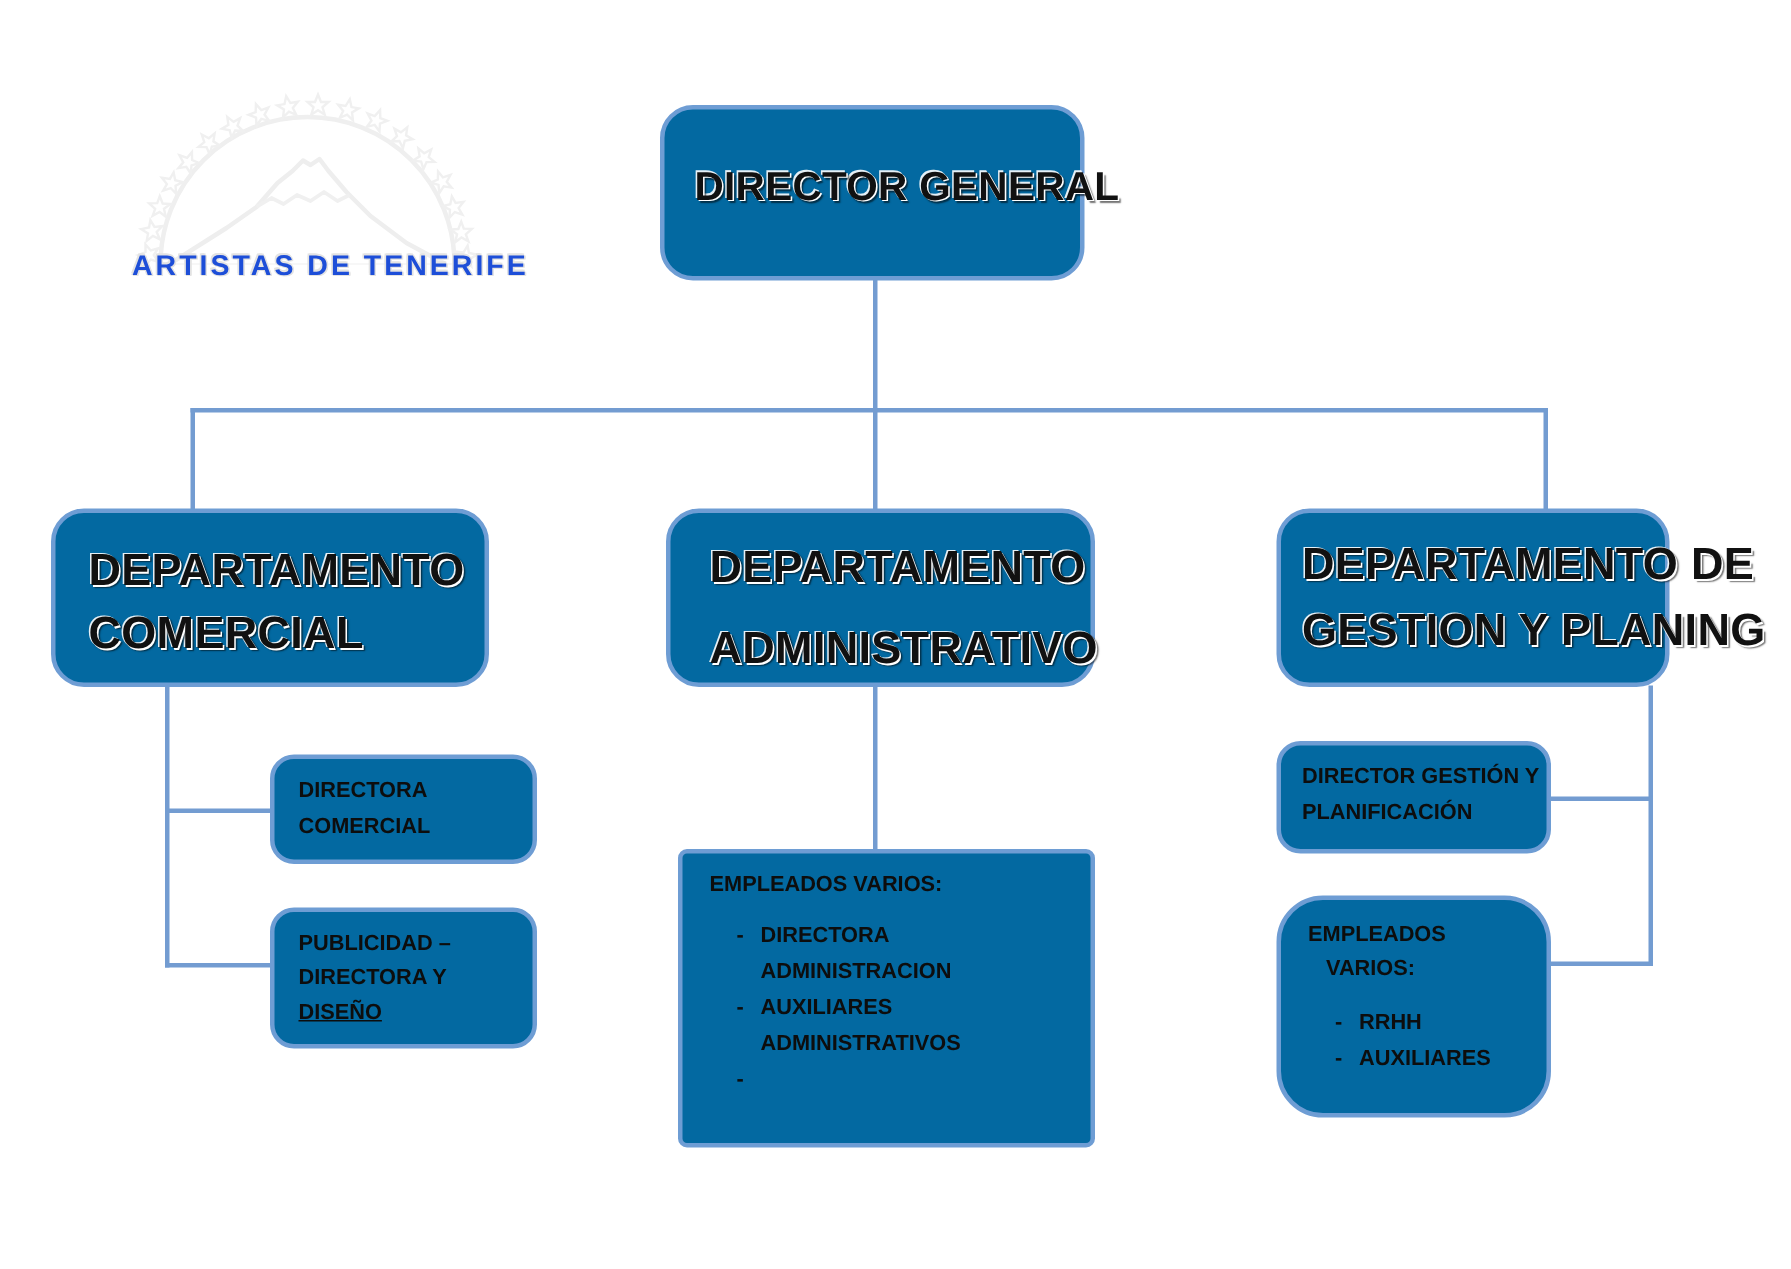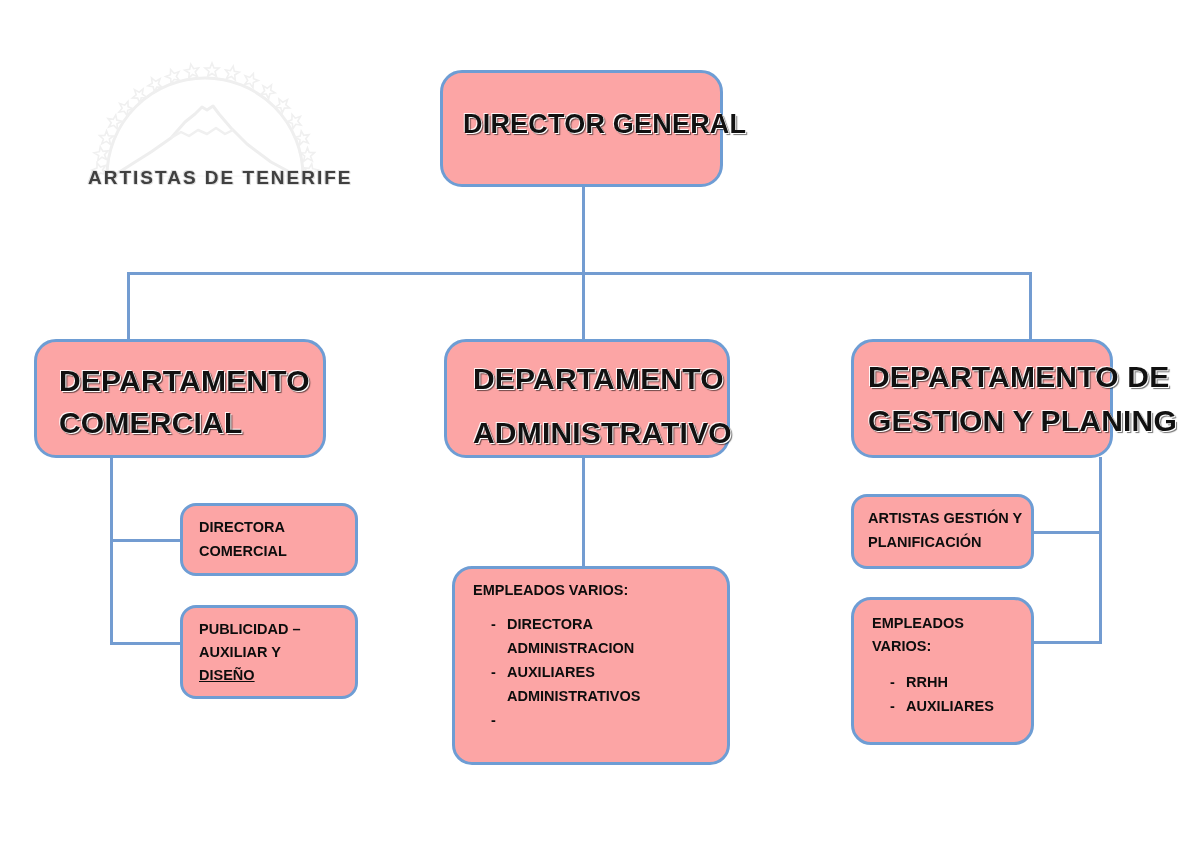--- a/index.html
+++ b/index.html
@@ -34,41 +34,41 @@
   .logo-text {
     position: absolute;
     left: 88px;
     top: 167px;
     width: 235px;
     text-align: right;
     font-family: "Liberation Sans", sans-serif;
     font-weight: bold;
     font-size: 19px;
     letter-spacing: 2.0px;
-    color: #404040;
+    color: #1d4ed8;
     text-shadow:
        1px 0 0 #e3e3e3, -1px 0 0 #e3e3e3,
        0 1px 0 #e3e3e3, 0 -1px 0 #e3e3e3,
        1px 1px 0 #e3e3e3, -1px -1px 0 #e3e3e3;
     white-space: nowrap;
   }
 
   
   .conn {
     position: absolute;
     background: #739CD1;
   }
   .conn-v { width: 3px; }
   .conn-h { height: 3px; }
 
   
   .box {
     position: absolute;
     box-sizing: border-box;
-    background: #fca5a5;
+    background: #0369a1;
     border: 3px solid #6E9DD4;
     border-radius: 22px;
     z-index: 3;
   }
 
   
   .title-text {
     font-family: "Liberation Sans", sans-serif;
     font-weight: bold;
     color: #111111;
@@ -249,26 +249,26 @@
   <div class="box" id="box-directora-comercial" style="left:180px; top:503px; width:178px; height:73px; border-radius:16px;">
     <div class="leaf-body" style="top:13px;">
       <span class="leaf-text line">DIRECTORA</span>
       <span class="leaf-text line" style="margin-top:8px;">COMERCIAL</span>
     </div>
   </div>
 
   <div class="box" id="box-publicidad" style="left:180px; top:605px; width:178px; height:94px; border-radius:16px;">
     <div class="leaf-body" style="top:13px;">
       <span class="leaf-text line">PUBLICIDAD –</span>
-      <span class="leaf-text line" style="margin-top:7px;">AUXILIAR Y</span>
+      <span class="leaf-text line" style="margin-top:7px;">DIRECTORA Y</span>
       <span class="leaf-text line" style="margin-top:7px;text-decoration:underline;">DISEÑO</span>
     </div>
   </div>
 
-  <div class="box" id="box-empleados-admin" style="left:452px; top:566px; width:278px; height:199px; border-radius:20px;">
+  <div class="box" id="box-empleados-admin" style="left:452px; top:566px; width:278px; height:199px; border-radius:6px;">
     <div class="leaf-body" style="top:13px; left:18px;">
       <span class="leaf-text line">EMPLEADOS VARIOS:</span>
       <ul class="bullets leaf-text" style="margin-top:14px;">
         <li>
           <span class="dash">-</span>
           <span class="btxt">DIRECTORA</span>
         </li>
         <li>
           <span class="dash"></span>
           <span class="btxt">ADMINISTRACION</span>
@@ -283,29 +283,29 @@
         </li>
         <li>
           <span class="dash">-</span>
         </li>
       </ul>
     </div>
   </div>
 
   <div class="box" id="box-director-gestion" style="left:851px; top:494px; width:183px; height:75px; border-radius:16px;">
     <div class="leaf-body" style="top:13px; left:14px;">
-      <span class="leaf-text line">ARTISTAS GESTIÓN Y</span>
+      <span class="leaf-text line">DIRECTOR GESTIÓN Y</span>
       <span class="leaf-text line" style="margin-top:8px;">PLANIFICACIÓN</span>
     </div>
   </div>
 
-  <div class="box" id="box-empleados-gestion" style="left:851px; top:597px; width:183px; height:148px; border-radius:20px;">
+  <div class="box" id="box-empleados-gestion" style="left:851px; top:597px; width:183px; height:148px; border-radius:31px;">
     <div class="leaf-body" style="top:15px; left:18px;">
       <span class="leaf-text line">EMPLEADOS</span>
-      <span class="leaf-text line" style="margin-top:7px;">VARIOS:</span>
+      <span class="leaf-text line" style="margin-top:7px;margin-left:12px;">VARIOS:</span>
       <ul class="bullets leaf-text" style="margin-top:16px;">
         <li>
           <span class="dash">-</span>
           <span class="btxt">RRHH</span>
         </li>
         <li>
           <span class="dash">-</span>
           <span class="btxt">AUXILIARES</span>
         </li>
       </ul>

